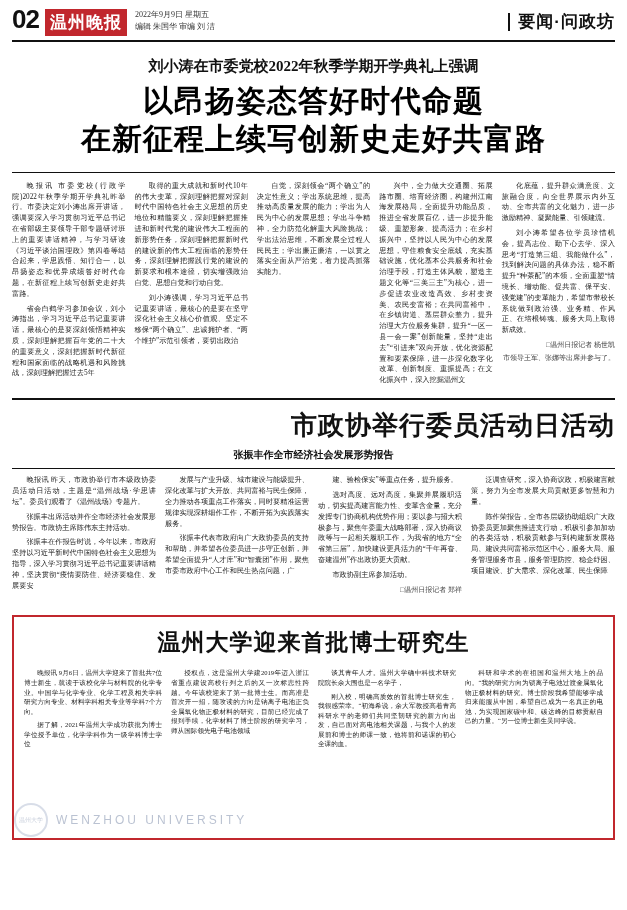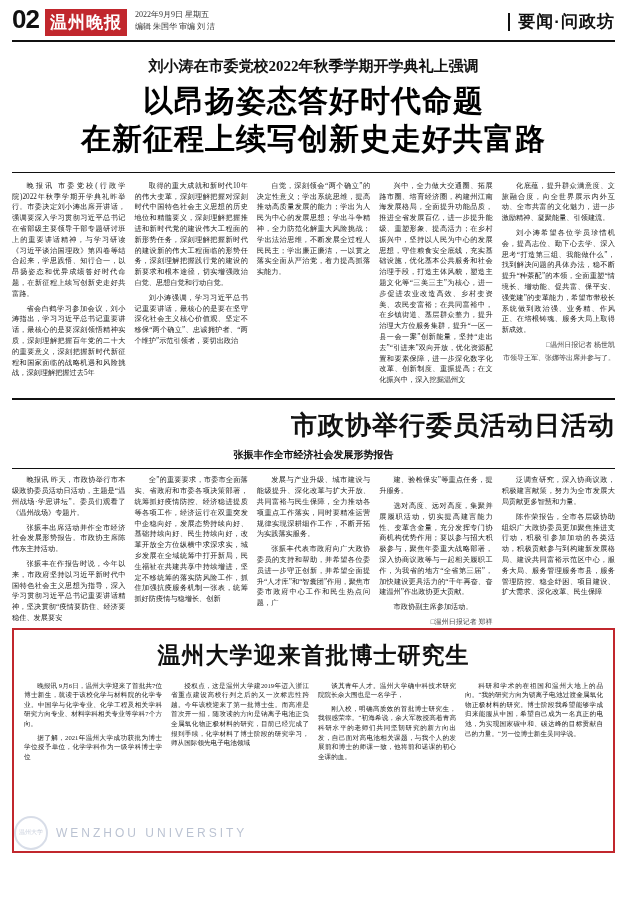--- a/index.html
+++ b/index.html
@@ -66,21 +66,21 @@
     text-align:center;font-size:10px;font-weight:bold;color:#111;margin-bottom:0;
   }
   .divider-strong{border-top:2px solid #111;margin:8px 0 8px 0;}
   .divider-med{border-top:1px solid #111;margin:6px 0 6px 0;}
 
   .byline{text-align:right;font-size:7px;color:#444;margin-top:2px;}
 
   
   .boxed{
     border:2.5px solid #c1272d;
-    margin-top:0;
+    margin-top:20px;
     padding:8px 10px 0 10px;
     height:225px;
     box-sizing:border-box;
     position:relative;
     overflow:hidden;
   }
   .h3{
     text-align:center;font-size:23px;font-weight:bold;letter-spacing:1px;
     color:#111;margin:2px 0 10px 0;
   }
@@ -160,23 +160,20 @@
     <div class="h2">市政协举行委员活动日活动</div>
     <div class="sub2">张振丰作全市经济社会发展形势报告</div>
     <div class="divider-med"></div>
     <div class="cols">
       <div class="col">
         <p>晚报讯 昨天，市政协举行市本级政协委员活动日活动，主题是“温州战场·学思讲坛”。委员们观看了《温州战场》专题片。</p>
         <p>张振丰出席活动并作全市经济社会发展形势报告。市政协主席陈伟东主持活动。</p>
         <p>张振丰在作报告时说，今年以来，市政府坚持以习近平新时代中国特色社会主义思想为指导，深入学习贯彻习近平总书记重要讲话精神，坚决贯彻“疫情要防住、经济要稳住、发展要安</p>
       </div>
       <div class="col">
-        <p>全”的重要要求，市委市全面落实、省政府和市委各项决策部署，统筹抓好疫情防控、经济稳进提质等各项工作，经济运行在双重突发中企稳向好，发展态势持续向好、基础持续向好、民生持续向好，改革开放全方位纵横中求深求实，城乡发展在全域统筹中打开新局，民生福祉在共建共享中持续增进，坚定不移统筹的落实防风险工作，抓住加强抗疫服务机制一张表，统筹抓好防疫情与稳增长、创新</p>
-      </div>
-      <div class="col">
         <p>发展与产业升级、城市建设与能级提升、深化改革与扩大开放、共同富裕与民生保障，全力推动各项重点工作落实，同时要精准运营规律实现深耕细作工作，不断开拓为实践落实服务。</p>
         <p>张振丰代表市政府向广大政协委员的支持和帮助，并希望各位委员进一步守正创新，并希望全面提升“人才库”和“智囊团”作用，聚焦市委市政府中心工作和民生热点问题，广</p>
       </div>
       <div class="col">
         <p>建、验检保安”等重点任务，提升服务。</p>
         <p>选对高度、远对高度，集聚并展履职活动，切实提高建言能力性、变革含金量，充分发挥专门协商机构优势作用；要以参与招大积极参与，聚焦年委重大战略部署，深入协商议政等与一起相关履职工作，为我省的地方“全省第三届”，加快建设更具活力的“千年再奋、奋建温州”作出政协更大贡献。</p>
         <p>市政协副主席参加活动。</p>
         <div class="byline">□温州日报记者 郑祥</div>
       </div>
       <div class="col">

